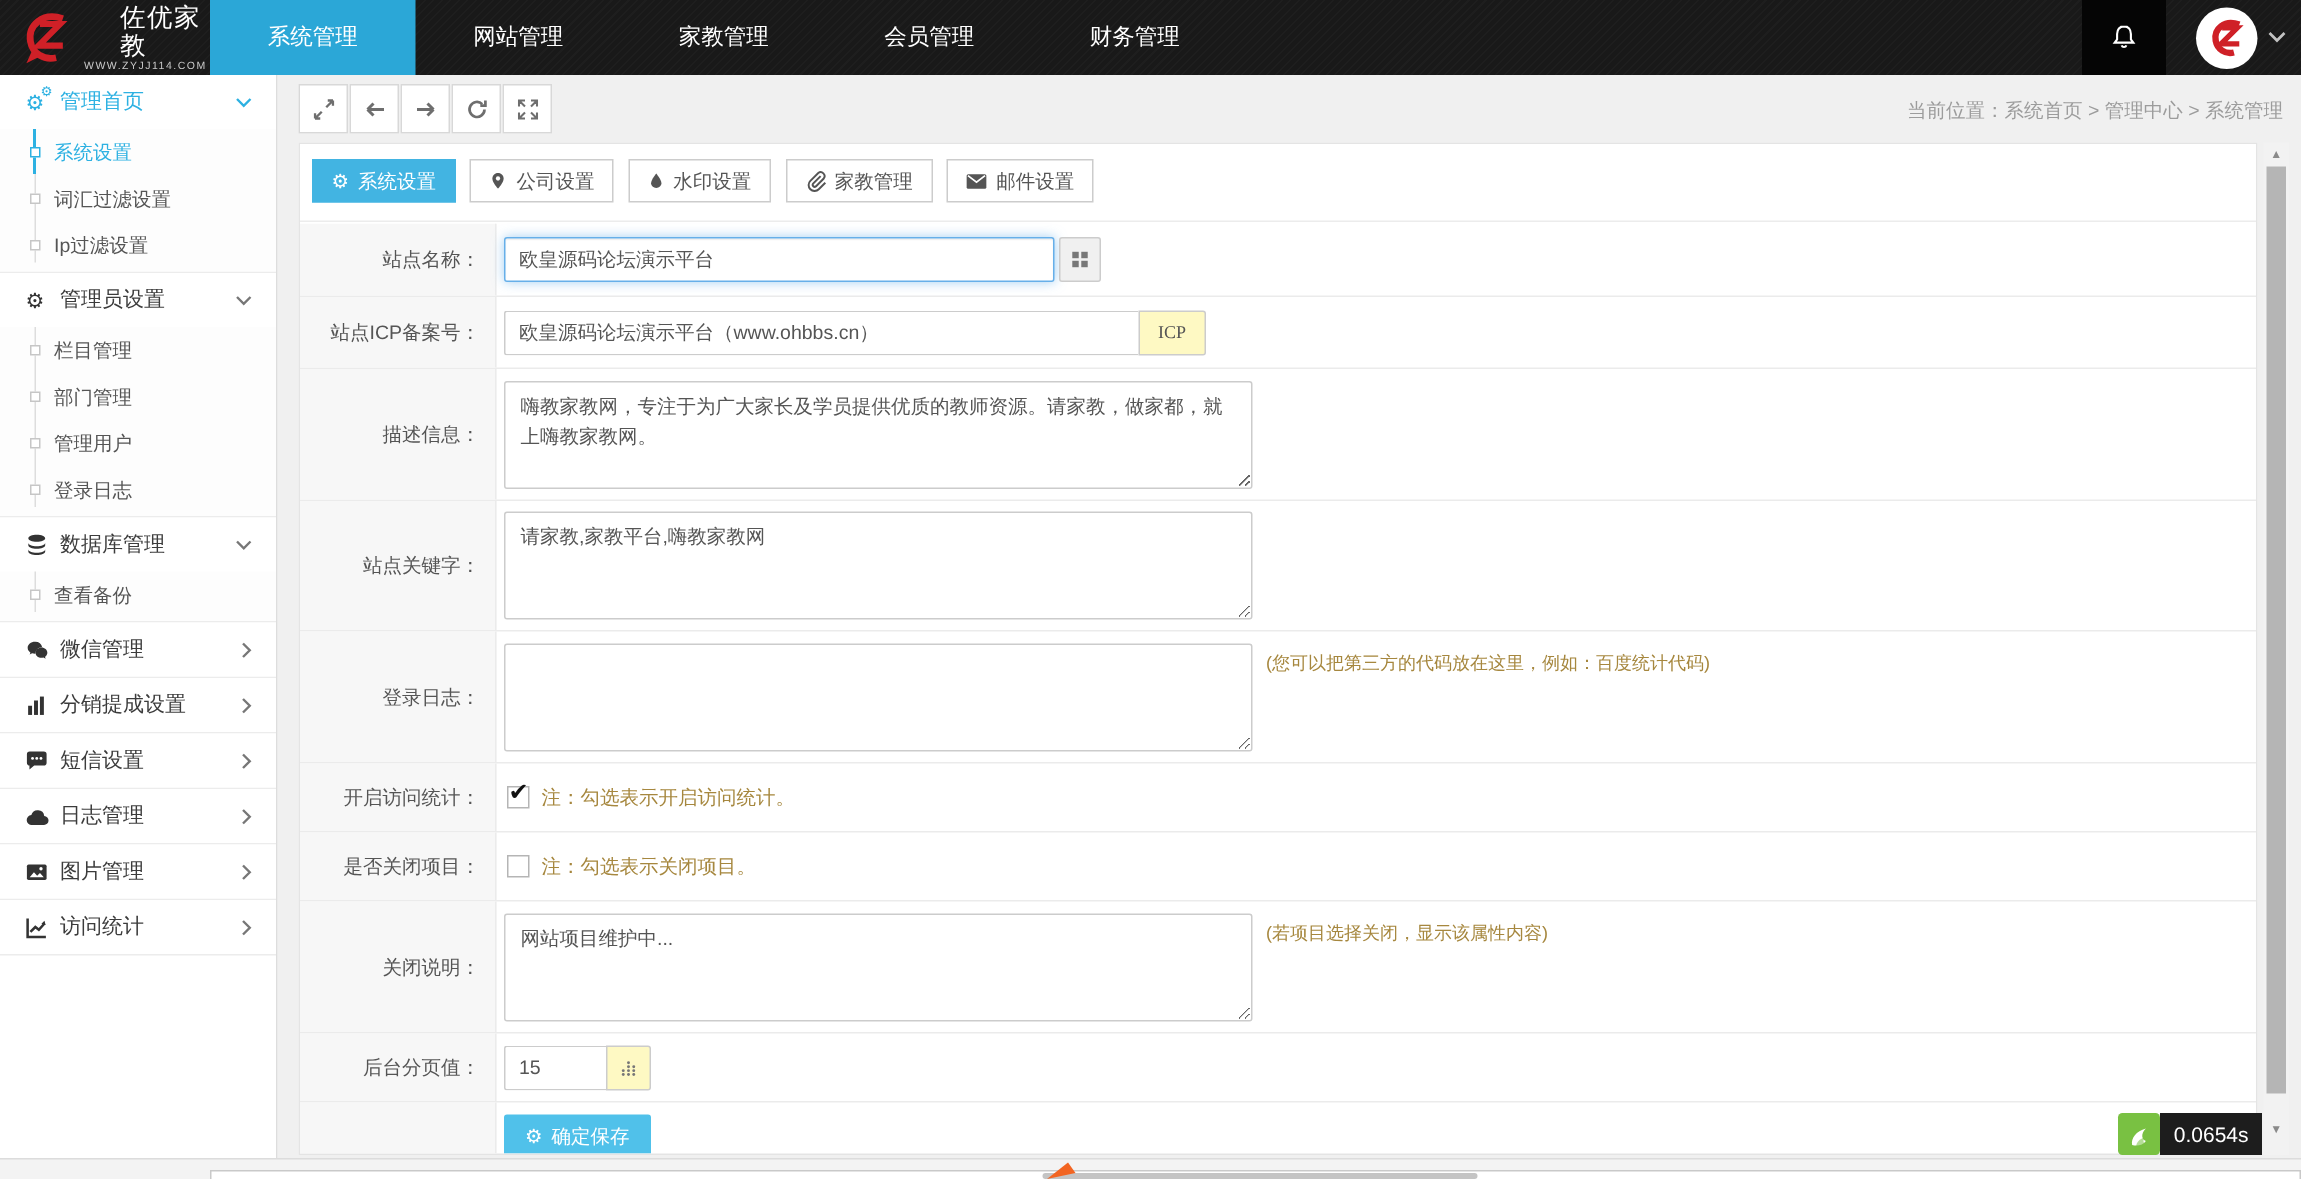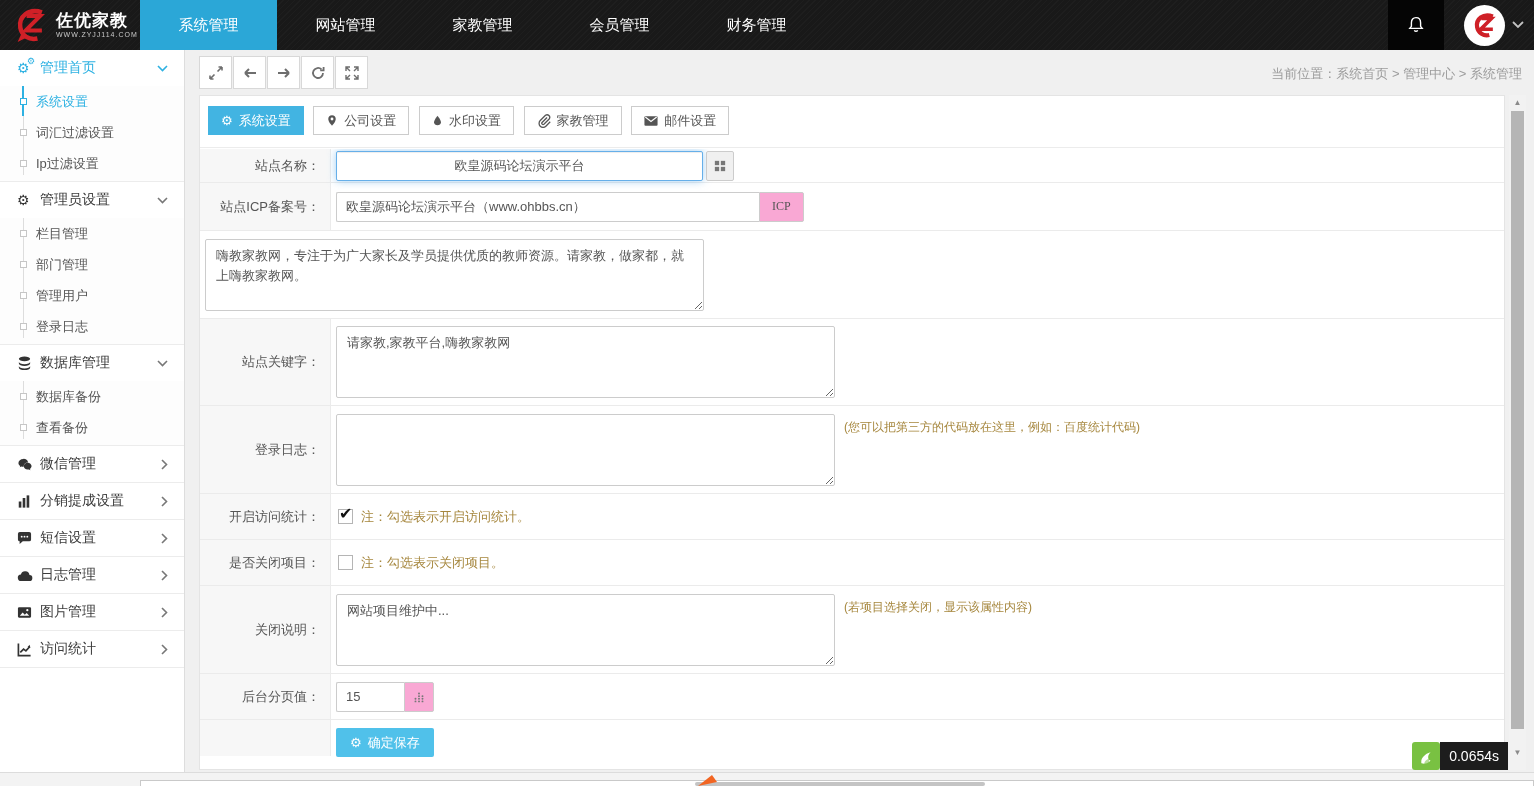--- a/index.html
+++ b/index.html
@@ -6,21 +6,21 @@
   html,body { width:1534px; height:786px; overflow:hidden; }
   body { position:relative; font-family:"Liberation Sans","DejaVu Sans",sans-serif; background:#f0f0f0; font-size:13px; }
   svg { display:block; }
 
   
   .navbar { position:absolute; left:0; top:0; width:1534px; height:50px; background:#191919;
             background-image:repeating-linear-gradient(135deg, rgba(255,255,255,.025) 0 1px, transparent 1px 4px);
             display:flex; align-items:stretch; z-index:30; }
   .logo { width:140px; display:flex; align-items:center; padding-left:14px; cursor:pointer; }
   .logo-text { margin-left:6px; display:flex; flex-direction:column; }
-  .brand { color:#fff; font-size:17px; font-weight:bold; font-family:"Liberation Serif","DejaVu Serif",serif; letter-spacing:1px; line-height:19px; }
+  .brand { color:#fff; font-size:17px; font-weight:normal; font-family:"Liberation Serif","DejaVu Serif",serif; letter-spacing:1px; line-height:19px;margin-left:24px; }
   .brand-url { color:#c9c9c9; font-size:7px; letter-spacing:1px; line-height:9px; }
   .nav-items { display:flex; }
   .nav-item { width:137px; line-height:50px; text-align:center; color:#fff; font-size:15px; cursor:pointer; }
   .nav-item.active { background:#2ba7d7; }
   .nav-right { margin-left:auto; display:flex; align-items:center; }
   .bell-btn { width:56px; height:50px; background:#050505; display:flex; align-items:center; justify-content:center; cursor:pointer; }
   .avatar { width:41px; height:41px; border-radius:50%; background:#fff; margin-left:20px; display:flex; align-items:center; justify-content:center; cursor:pointer; overflow:hidden; }
   .user-caret { margin:0 10px 0 7px; cursor:pointer; }
 
   
@@ -52,23 +52,23 @@
   .tab.active { background:#42b4e2; border-color:#42b4e2; color:#fff; }
 
   .form { position:absolute; left:0; right:0; top:53px; bottom:0; overflow:hidden; }
   .frow { display:flex; border-bottom:1px solid #ebebeb; }
   .frow:last-child { border-bottom:none; }
   .flabel { width:131px; flex:0 0 131px; background:#f7f7f7; border-right:1px solid #ebebeb; color:#555;
             display:flex; align-items:center; justify-content:flex-end; padding-right:10px; font-size:13px; }
   .ffield { flex:1; display:flex; align-items:center; position:relative; }
   .inp { height:30px; border:1px solid #ccc; border-radius:2px; margin-left:5px; padding:0 9px; font-size:13px; color:#555; font-family:inherit; outline:none; background:#fff; }
   .inp.focused { border-color:#66afe9; box-shadow:inset 0 1px 1px rgba(0,0,0,.075), 0 0 8px rgba(102,175,233,.6); }
-  .w367 { width:367px;text-align:center; } .w360 { width:423px; border-right:none; border-radius:2px 0 0 2px; } .w68 { width:68px; border-right:none; border-radius:2px 0 0 2px; }
+  .w367 { width:367px; } .w360 { width:423px; border-right:none; border-radius:2px 0 0 2px; } .w68 { width:68px; border-right:none; border-radius:2px 0 0 2px; }
   .addon-sep { width:28px; height:30px; margin-left:3px; background:#f0f0f0; border:1px solid #ccc; border-radius:2px; display:flex; align-items:center; justify-content:center; cursor:pointer; }
-  .addon-join { height:30px; background:#f9a8d4; border:1px solid #ccc; border-radius:0 2px 2px 0; display:flex; align-items:center; justify-content:center; color:#555; font-size:12px; padding:0 12px; font-family:"Liberation Serif","DejaVu Serif",serif; }
+  .addon-join { height:30px; background:#fef9c3; border:1px solid #ccc; border-radius:0 2px 2px 0; display:flex; align-items:center; justify-content:center; color:#555; font-size:12px; padding:0 12px; font-family:"Liberation Serif","DejaVu Serif",serif; }
   .addon-join.icon { padding:0 7px; }
   .ta { width:499px; height:72px; margin-left:5px; border:1px solid #ccc; border-radius:2px; padding:6px 10px; font-size:13px; color:#555; font-family:inherit; line-height:20px; resize:both; outline:none; }
   .hint { color:#a6873e; font-size:12px; margin-left:9px; align-self:flex-start; margin-top:13px; }
   .cb { width:15px; height:15px; border:1px solid #b5b5b5; background:#fff; margin-left:7px; position:relative; cursor:pointer; flex:0 0 15px; }
   .check-icon { position:absolute; left:0px; top:-4px; font-size:16px; color:#111; font-weight:bold; line-height:1; }
   .note { color:#a6873e; margin-left:8px; }
   .save-row .ffield { align-items:flex-start; }
   .save-btn { margin:8px 0 0 5px; height:29px; padding:0 14px; background:#50c1ea; color:#fff; border:none; border-radius:2px; font-size:13px; font-family:inherit; display:flex; align-items:center; gap:6px; cursor:pointer; }
 
   
@@ -185,21 +185,20 @@
       </span>
       <span class="s-label">数据库管理</span>
       <span class="chev">
           <svg width="11" height="7" viewBox="0 0 11 7">
             <path d="M1 1l4.5 4.5L10 1" fill="none" stroke="currentColor" stroke-width="1.6"></path>
           </svg>
         </span>
     </div>
     <div class="side-sub">
       <span class="tree"></span>
-      <div class="sub-item"><span class="node"></span><span>数据库备份</span></div>
       <div class="sub-item"><span class="node"></span><span>查看备份</span></div>
     </div>
   </div>
 
   <div class="side-section">
     <div class="side-header">
       <span class="s-icon">
         <svg width="16" height="15" viewBox="0 0 16 16">
             <path fill="currentColor" d="M6.2 2C3.3 2 1 3.9 1 6.3c0 1.4.8 2.6 2 3.4L2.4 11l1.8-.9c.6.2 1.3.3 2 .3h.3A4.3 4.3 0 0 1 11.4 6 5.2 5.2 0 0 0 6.2 2z"></path>
             <path fill="currentColor" d="M15 9.7C15 7.7 13.1 6 10.8 6 8.5 6 6.6 7.7 6.6 9.7s1.9 3.7 4.2 3.7c.5 0 1-.1 1.4-.2l1.6.8-.5-1.3c1-.7 1.7-1.8 1.7-3z"></path>
@@ -383,21 +382,21 @@
               <rect x="0.5" y="0.5" width="15" height="11" rx="1.2" fill="currentColor"></rect>
               <path d="M1.5 1.5L8 6.6l6.5-5.1" fill="none" stroke="#fff" stroke-width="1.3"></path>
             </svg>
           </span>
           <span>邮件设置</span>
       </div>
     </div>
 
     <div class="form">
 
-      <div class="frow" style="height:34px">
+      <div class="frow" style="height:49px">
         <div class="flabel">站点名称：</div>
         <div class="ffield">
           <input class="inp focused w367" value="欧皇源码论坛演示平台" style="">
           <span class="addon-sep">
               <span>
                 <svg width="12" height="12" viewBox="0 0 14 14">
                   <rect x="1" y="1" width="5" height="5" fill="#777"></rect>
                   <rect x="8" y="1" width="5" height="5" fill="#777"></rect>
                   <rect x="1" y="8" width="5" height="5" fill="#777"></rect>
                   <rect x="8" y="8" width="5" height="5" fill="#777"></rect>
@@ -409,20 +408,21 @@
 
       <div class="frow" style="height:48px">
         <div class="flabel">站点ICP备案号：</div>
         <div class="ffield">
           <input class="inp w360" value="欧皇源码论坛演示平台（www.ohbbs.cn）" style="">
           <span class="addon-join">ICP</span>
         </div>
       </div>
 
       <div class="frow" style="height:88px">
+        <div class="flabel">描述信息：</div>
         <div class="ffield">
           <textarea class="ta" style="">嗨教家教网，专注于为广大家长及学员提供优质的教师资源。请家教，做家都，就上嗨教家教网。</textarea>
         </div>
       </div>
 
       <div class="frow" style="height:87px">
         <div class="flabel">站点关键字：</div>
         <div class="ffield">
           <textarea class="ta" style="">请家教,家教平台,嗨教家教网</textarea>
         </div>

